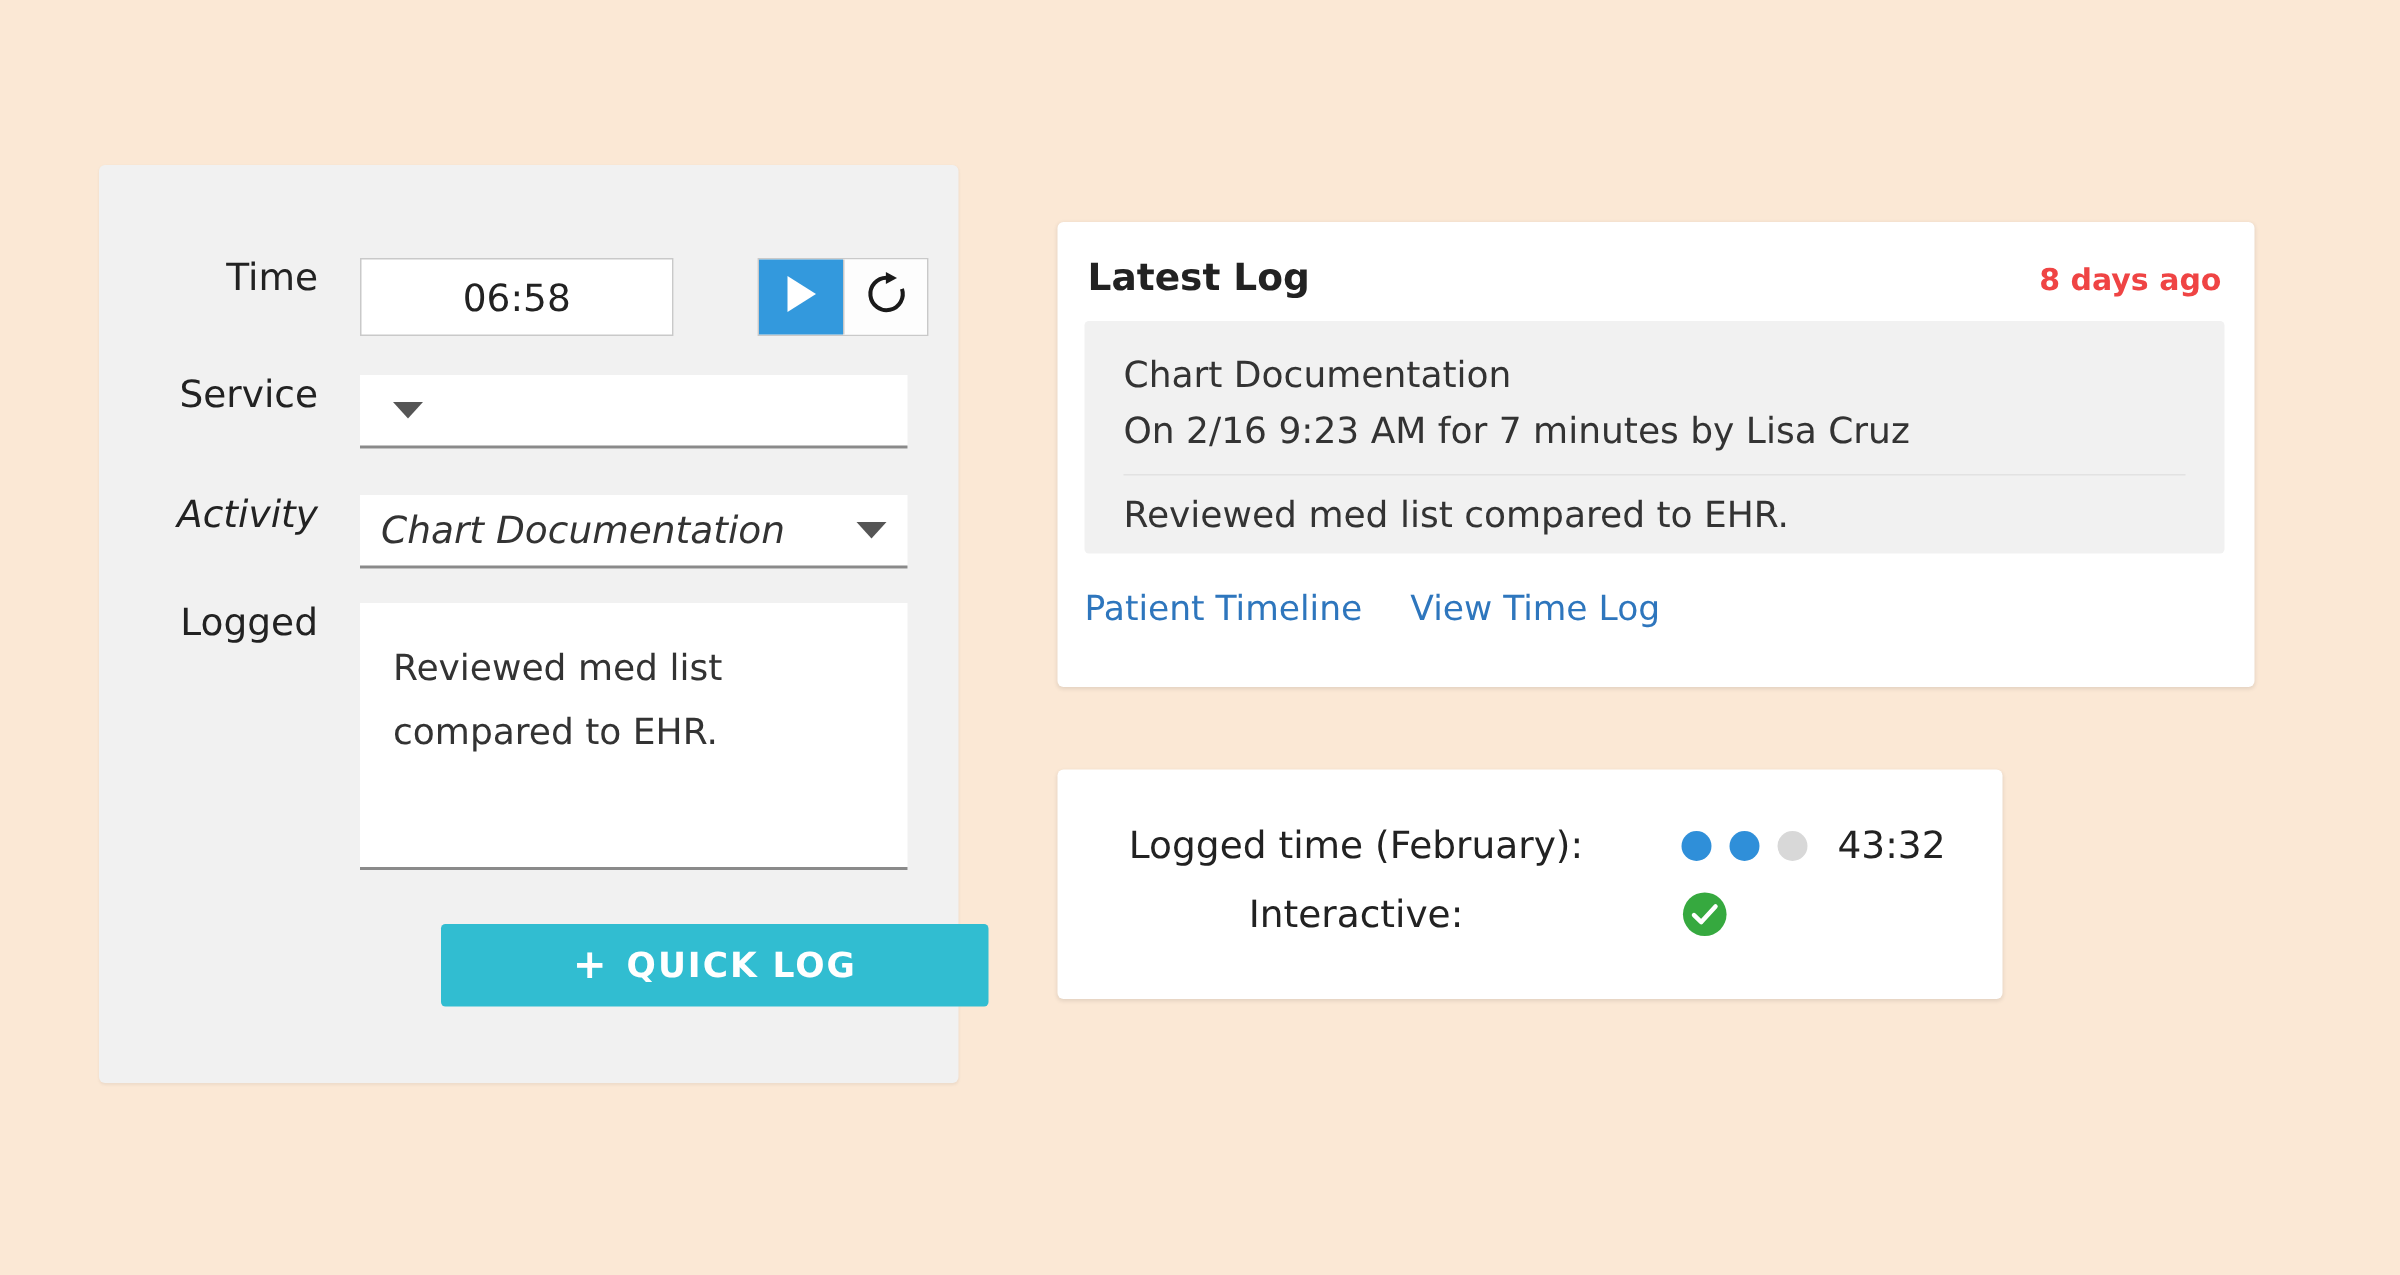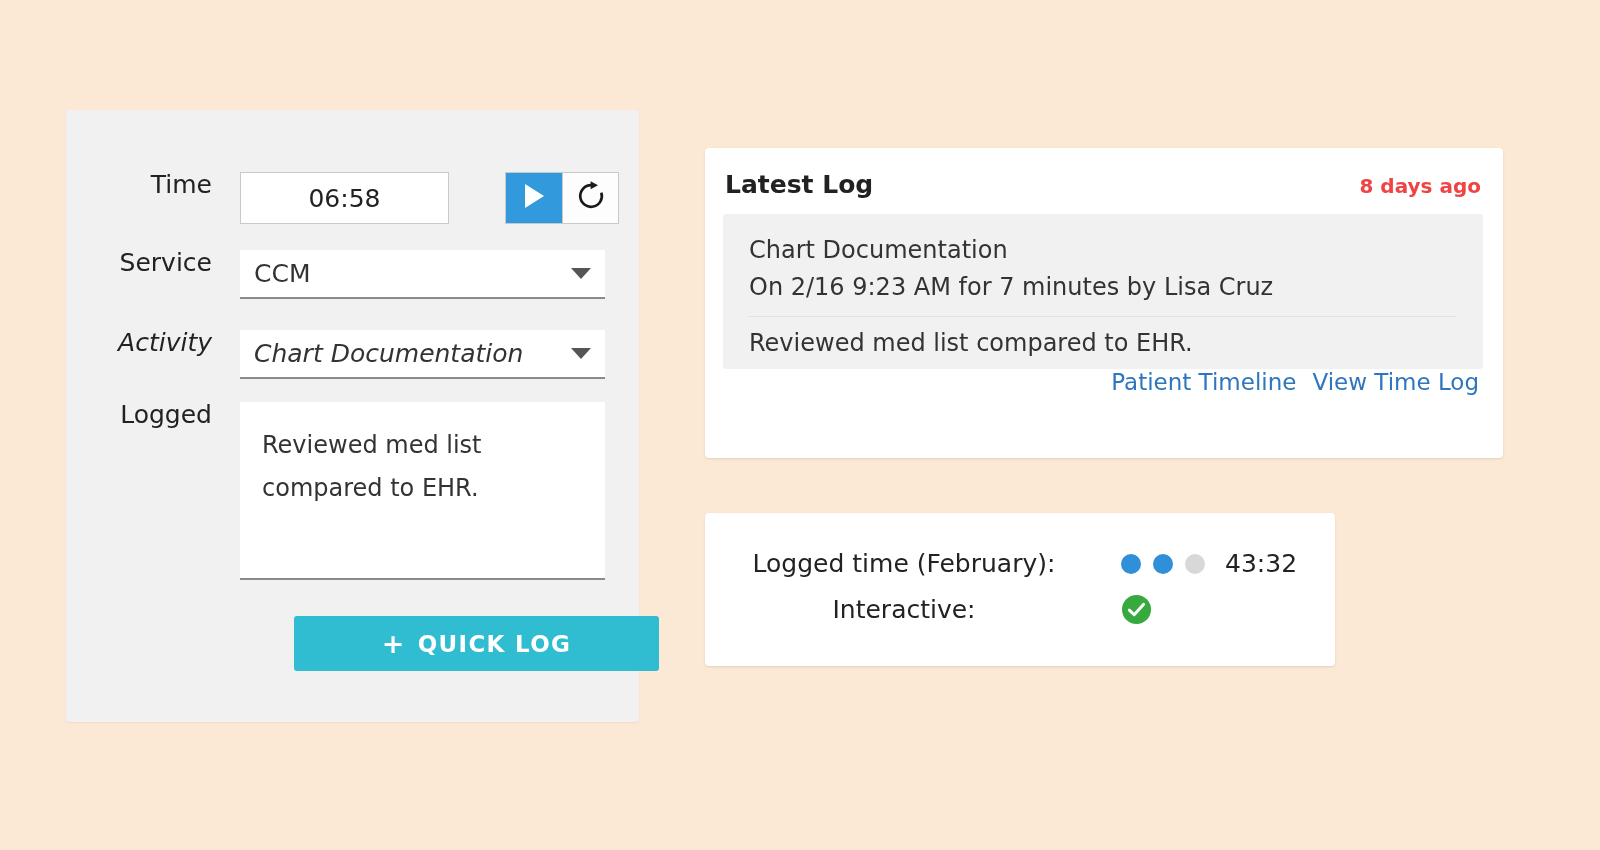--- a/index.html
+++ b/index.html
@@ -212,23 +212,22 @@
   .log-divider {
     border-top: 1px solid #e2e2e2;
     margin: 10px 0 12px 0;
   }
   .log-note {
     font-size: 24px;
     color: #333333;
   }
   .card-links {
     display: flex;
-    justify-content: flex-end;
-    gap: 16px;
-    margin-top: 0;
+    gap: 32px;
+    margin-top: 24px;
     padding-right: 4px;
   }
   .card-link {
     font-size: 23px;
     color: #2e76bd;
     text-decoration: none;
     cursor: pointer;
     white-space: nowrap;
   }
 
@@ -307,21 +306,20 @@
             <polygon points="14.6,0.3 22.0,4.3 14.6,8.3" fill="#1a1a1a"></polygon>
           </svg>
         </span>
       </div>
     </div>
   </div>
 
   <div class="form-row row-service">
     <div class="row-label">Service</div>
     <div class="select-field">
-      <span class="select-value">CCM</span>
       <span class="caret"></span>
     </div>
   </div>
 
   <div class="form-row row-activity">
     <div class="row-label">Activity</div>
     <div class="select-field">
       <span class="select-value">Chart Documentation</span>
       <span class="caret"></span>
     </div>

